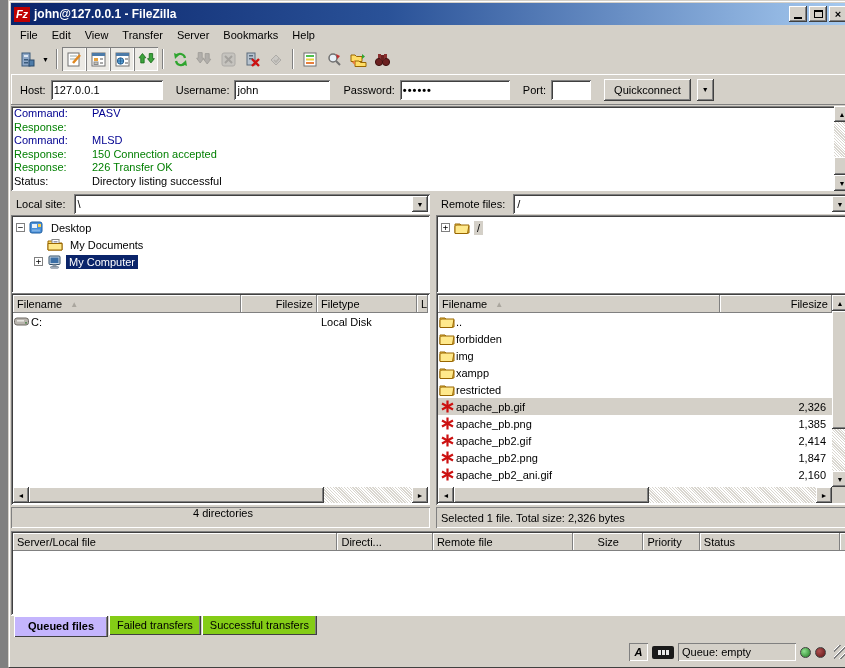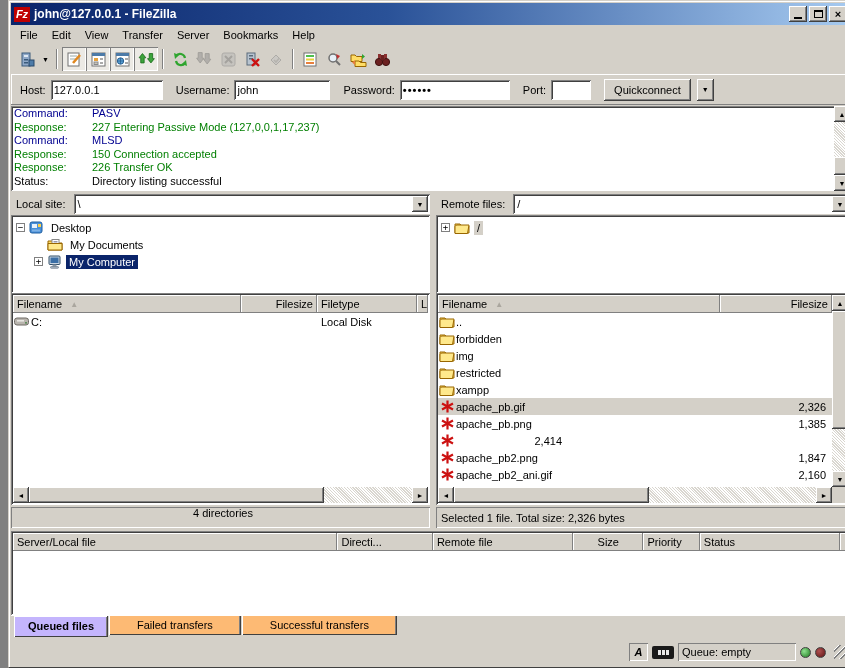--- a/index.html
+++ b/index.html
@@ -99,21 +99,21 @@
   .fl-corner{width:16px;height:16px;background:#D4D0C8;}
   
   .status-row{flex:0 0 21px;margin-top:2px;display:flex;}
   .status-box{display:flex;align-items:center;padding-left:5px;box-shadow:inset 1px 1px 0 #808080,inset -1px -1px 0 #fff;}
   
   .queue-wrap{flex:0 0 84px;margin-top:3px;background:#fff;display:flex;flex-direction:column;
     box-shadow:inset 1px 1px 0 #808080,inset -1px -1px 0 #fff,inset 2px 2px 0 #404040;padding:2px;}
   .queue-body{flex:1;background:#fff;}
   
   .tabs-row{flex:0 0 22px;display:flex;align-items:flex-start;padding-left:3px;border-top:1px solid #fff;}
-  .tab{padding:3px 28px 4px;margin-right:1px;background:#fdba74;
+  .tab{padding:3px 8px 4px;margin-right:1px;background:#84cc16;
     box-shadow:inset -1px 0 0 #404040,inset 1px 0 0 #fff,inset 0 -1px 0 #404040,inset -2px 0 0 #808080;}
   .tab.active{font-weight:bold;background:#c4b5fd;padding:4px 14px 5px;
     box-shadow:inset -1px 0 0 #404040,inset 1px 1px 0 #fff,inset 0 -1px 0 #404040,inset -2px 0 0 #808080;}
   
   .bottombar{flex:0 0 26px;margin-top:2px;display:flex;align-items:center;justify-content:flex-end;gap:4px;padding:2px 2px 2px 0;}
   .dt-icon{width:19px;height:18px;display:flex;align-items:center;justify-content:center;
     box-shadow:inset 1px 1px 0 #808080,inset -1px -1px 0 #fff;font-weight:bold;font-size:11px;font-style:italic;}
   .speed-badge{width:22px;height:13px;background:#1A1A1A;border-radius:2px;display:flex;align-items:center;justify-content:center;gap:1px;}
   .speed-badge i{display:block;width:3px;height:5px;background:#E8E8E8;}
   .queue-status{width:118px;height:18px;display:flex;align-items:center;padding-left:4px;background:#D4D0C8;
@@ -287,21 +287,20 @@
   </div>
 
   <div class="log-wrap sunken">
     <div class="log-body">
       <div class="log-line log-command">
           <span class="log-label">Command:</span>
           <span>PASV</span>
         </div>
       <div class="log-line log-response">
           <span class="log-label">Response:</span>
-          <span>227 Entering Passive Mode (127,0,0,1,17,237)</span>
         </div>
       <div class="log-line log-command">
           <span class="log-label">Command:</span>
           <span>MLSD</span>
         </div>
       <div class="log-line log-response">
           <span class="log-label">Response:</span>
           <span>150 Connection accepted</span>
         </div>
       <div class="log-line log-response">
@@ -492,31 +491,31 @@
             <span style="flex:1">img</span>
             <span class="cell-size" style="width:112px"></span>
           </div>
           <div class="file-row">
             <span class="file-icon">
                 <svg width="16" height="13">
                   <path d="M1 3 h5 l1.5 2 H15 v7 H1 z" fill="#FFDD66" stroke="#996600"></path>
                   <path d="M1 5.5 l1.5-1.5 H15 l-1.5 8.5 H1 z" fill="#FFE98C" stroke="#996600"></path>
                 </svg>
               </span>
-            <span style="flex:1">restricted</span>
+            <span style="flex:1">xampp</span>
             <span class="cell-size" style="width:112px"></span>
           </div>
           <div class="file-row">
             <span class="file-icon">
                 <svg width="16" height="13">
                   <path d="M1 3 h5 l1.5 2 H15 v7 H1 z" fill="#FFDD66" stroke="#996600"></path>
                   <path d="M1 5.5 l1.5-1.5 H15 l-1.5 8.5 H1 z" fill="#FFE98C" stroke="#996600"></path>
                 </svg>
               </span>
-            <span style="flex:1">xampp</span>
+            <span style="flex:1">restricted</span>
             <span class="cell-size" style="width:112px"></span>
           </div>
           <div class="file-row selected">
             <span class="file-icon">
                 <svg width="13" height="13">
                   <g stroke="#CC1111" stroke-width="2.2">
                     <line x1="6.5" y1="0.5" x2="6.5" y2="12.5"></line>
                     <line x1="1" y1="3.5" x2="12" y2="9.5"></line>
                     <line x1="12" y1="3.5" x2="1" y2="9.5"></line>
                   </g>
@@ -541,20 +540,21 @@
           <div class="file-row">
             <span class="file-icon">
                 <svg width="13" height="13">
                   <g stroke="#CC1111" stroke-width="2.2">
                     <line x1="6.5" y1="0.5" x2="6.5" y2="12.5"></line>
                     <line x1="1" y1="3.5" x2="12" y2="9.5"></line>
                     <line x1="12" y1="3.5" x2="1" y2="9.5"></line>
                   </g>
                 </svg>
               </span>
+            <span style="flex:1">apache_pb2.gif</span>
             <span class="cell-size" style="width:112px">2,414</span>
           </div>
           <div class="file-row">
             <span class="file-icon">
                 <svg width="13" height="13">
                   <g stroke="#CC1111" stroke-width="2.2">
                     <line x1="6.5" y1="0.5" x2="6.5" y2="12.5"></line>
                     <line x1="1" y1="3.5" x2="12" y2="9.5"></line>
                     <line x1="12" y1="3.5" x2="1" y2="9.5"></line>
                   </g>

